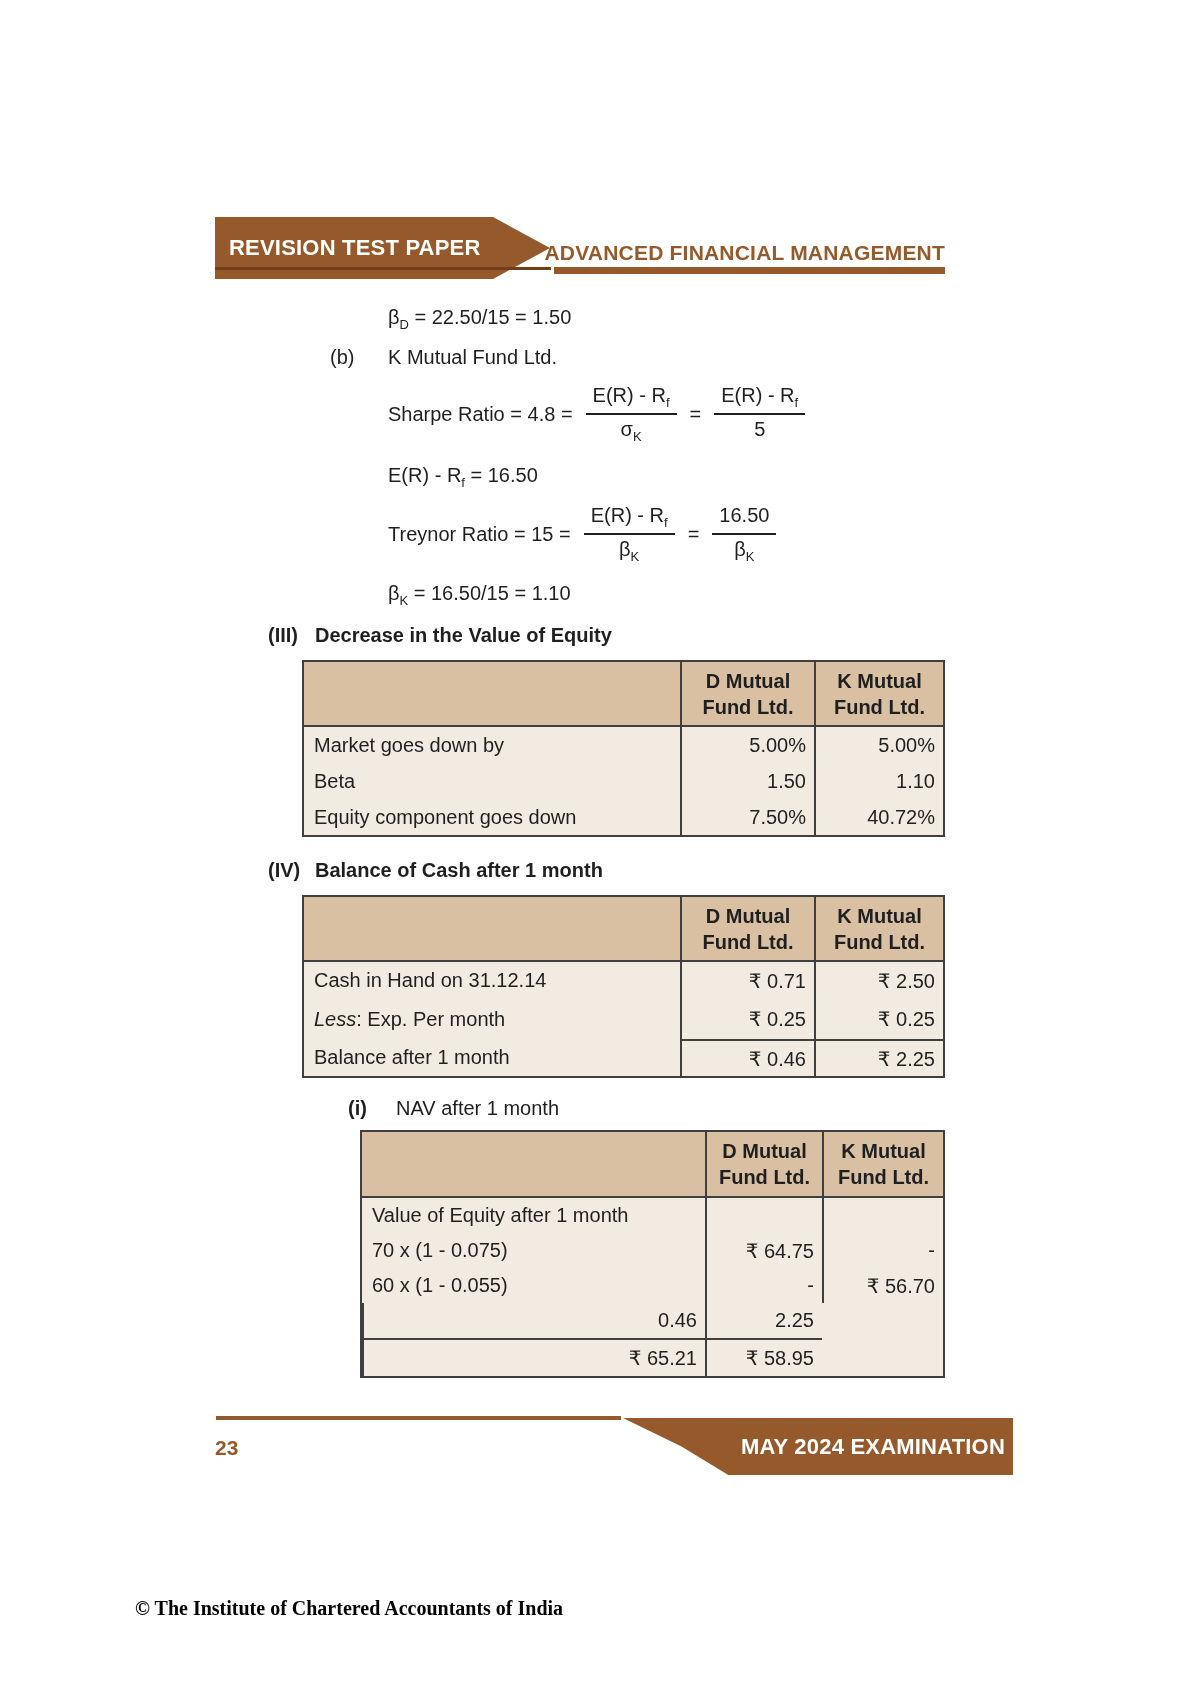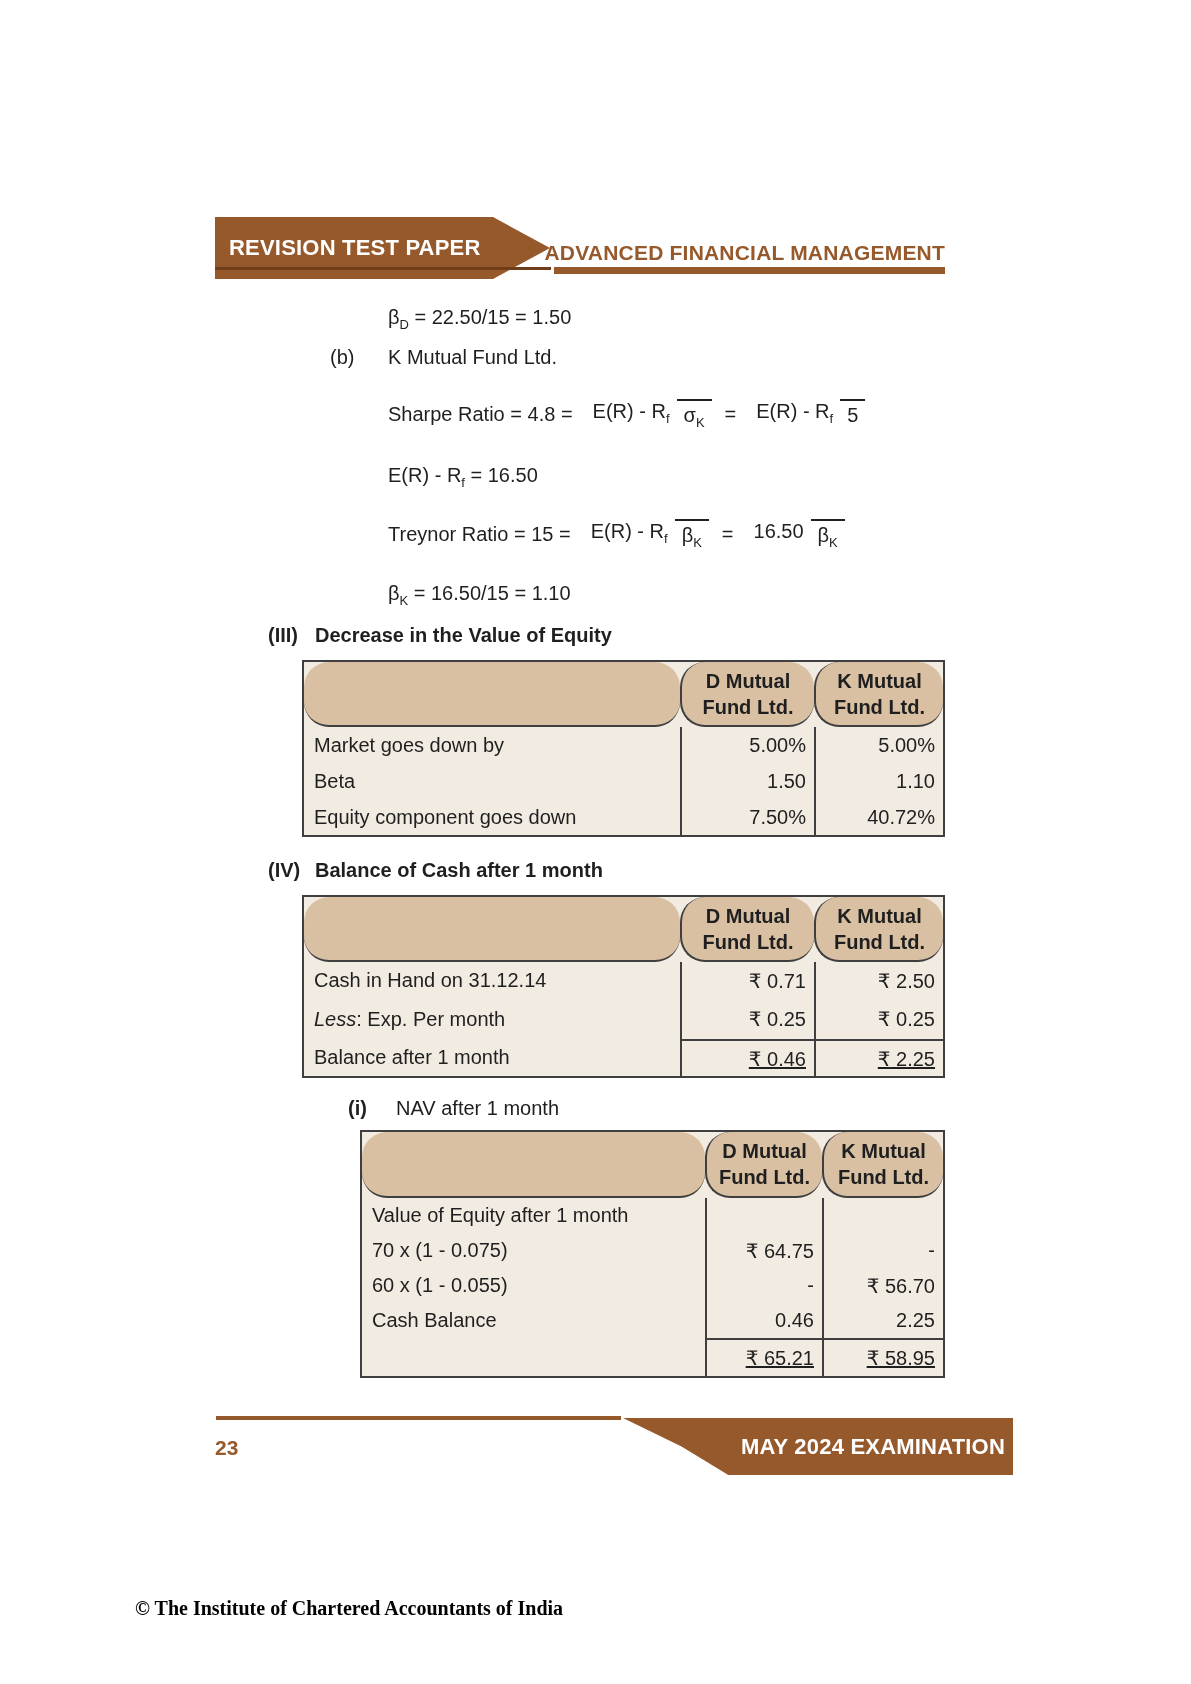--- a/index.html
+++ b/index.html
@@ -37,45 +37,45 @@
   .copyright {
     position:absolute; left:135px; top:1597px;
     font-family:"Liberation Serif","DejaVu Serif",serif;
     font-weight:bold; font-size:20px; color:#000000;
   }
 
   
   .fline { position:absolute; font-size:20px; white-space:pre; }
   sub.fsub { font-size:13px; }
   .frow { display:flex; align-items:center; gap:13px; white-space:pre; }
-  .frac { display:inline-flex; flex-direction:row; align-items:center; font-size:20px; }
+  .frac { display:inline-flex; flex-direction:column; align-items:center; font-size:20px; }
   .frac .num { padding:0 7px 3px; white-space:pre; }
   .frac .den { border-top:2px solid #1F1F1F; padding:3px 7px 0; align-self:stretch; text-align:center; white-space:pre; }
 
   
   .heading { position:absolute; display:flex; font-size:20px; font-weight:bold; }
   .heading .hm { display:inline-block; width:47px; }
   .heading.hi .hm { width:48px; }
   .heading.hi .ht { font-weight:normal; }
 
   
   .dtable {
     position:absolute; display:grid;
     background:#F2EBE2; border:2px solid #3F3F3F;
   }
   .th {
     background:#D9C0A3; font-weight:bold; font-size:20px; line-height:1.3;
     display:flex; align-items:center; justify-content:center; text-align:center;
-    white-space:pre-line; border-bottom:2px solid #3F3F3F; box-sizing:border-box;border-radius:25px;
+    white-space:pre-line; border-bottom:2px solid #3F3F3F; box-sizing:border-box;
   }
   .td { font-size:20px; display:flex; align-items:center; background:#F2EBE2; box-sizing:border-box; }
   .td.lbl { padding-left:10px; }
   .td.num { justify-content:flex-end; padding-right:8px; }
   .c2, .c3 { border-left:2px solid #3F3F3F; }
-  .bt { border-top:2px solid #3F3F3F;text-decoration:underline; }
+  .bt { border-top:2px solid #3F3F3F; }
   .it { font-style:italic; }
 </style>
 </head>
 <body>
 
 <div class="page">
 
   <div class="banner-top">
     <span class="banner-top-label">REVISION TEST PAPER</span>
   </div>
@@ -178,21 +178,20 @@
 Fund Ltd.</div>
     <div class="td lbl c1">Value of Equity after 1 month</div>
     <div class="td num c2"></div>
     <div class="td num c3"></div>
     <div class="td lbl c1">70 x (1 - 0.075)</div>
     <div class="td num c2">₹ 64.75</div>
     <div class="td num c3">-</div>
     <div class="td lbl c1">60 x (1 - 0.055)</div>
     <div class="td num c2">-</div>
     <div class="td num c3">₹ 56.70</div>
-    <div class="td lbl c1">Cash Balance</div>
     <div class="td num c2">0.46</div>
     <div class="td num c3">2.25</div>
     <div class="td lbl c1"></div>
     <div class="td num c2 bt">₹ 65.21</div>
     <div class="td num c3 bt">₹ 58.95</div>
   </div>
 
   <div class="footer-rule"></div>
   <div class="banner-bottom">
     <span class="banner-bottom-label">MAY 2024 EXAMINATION</span>

